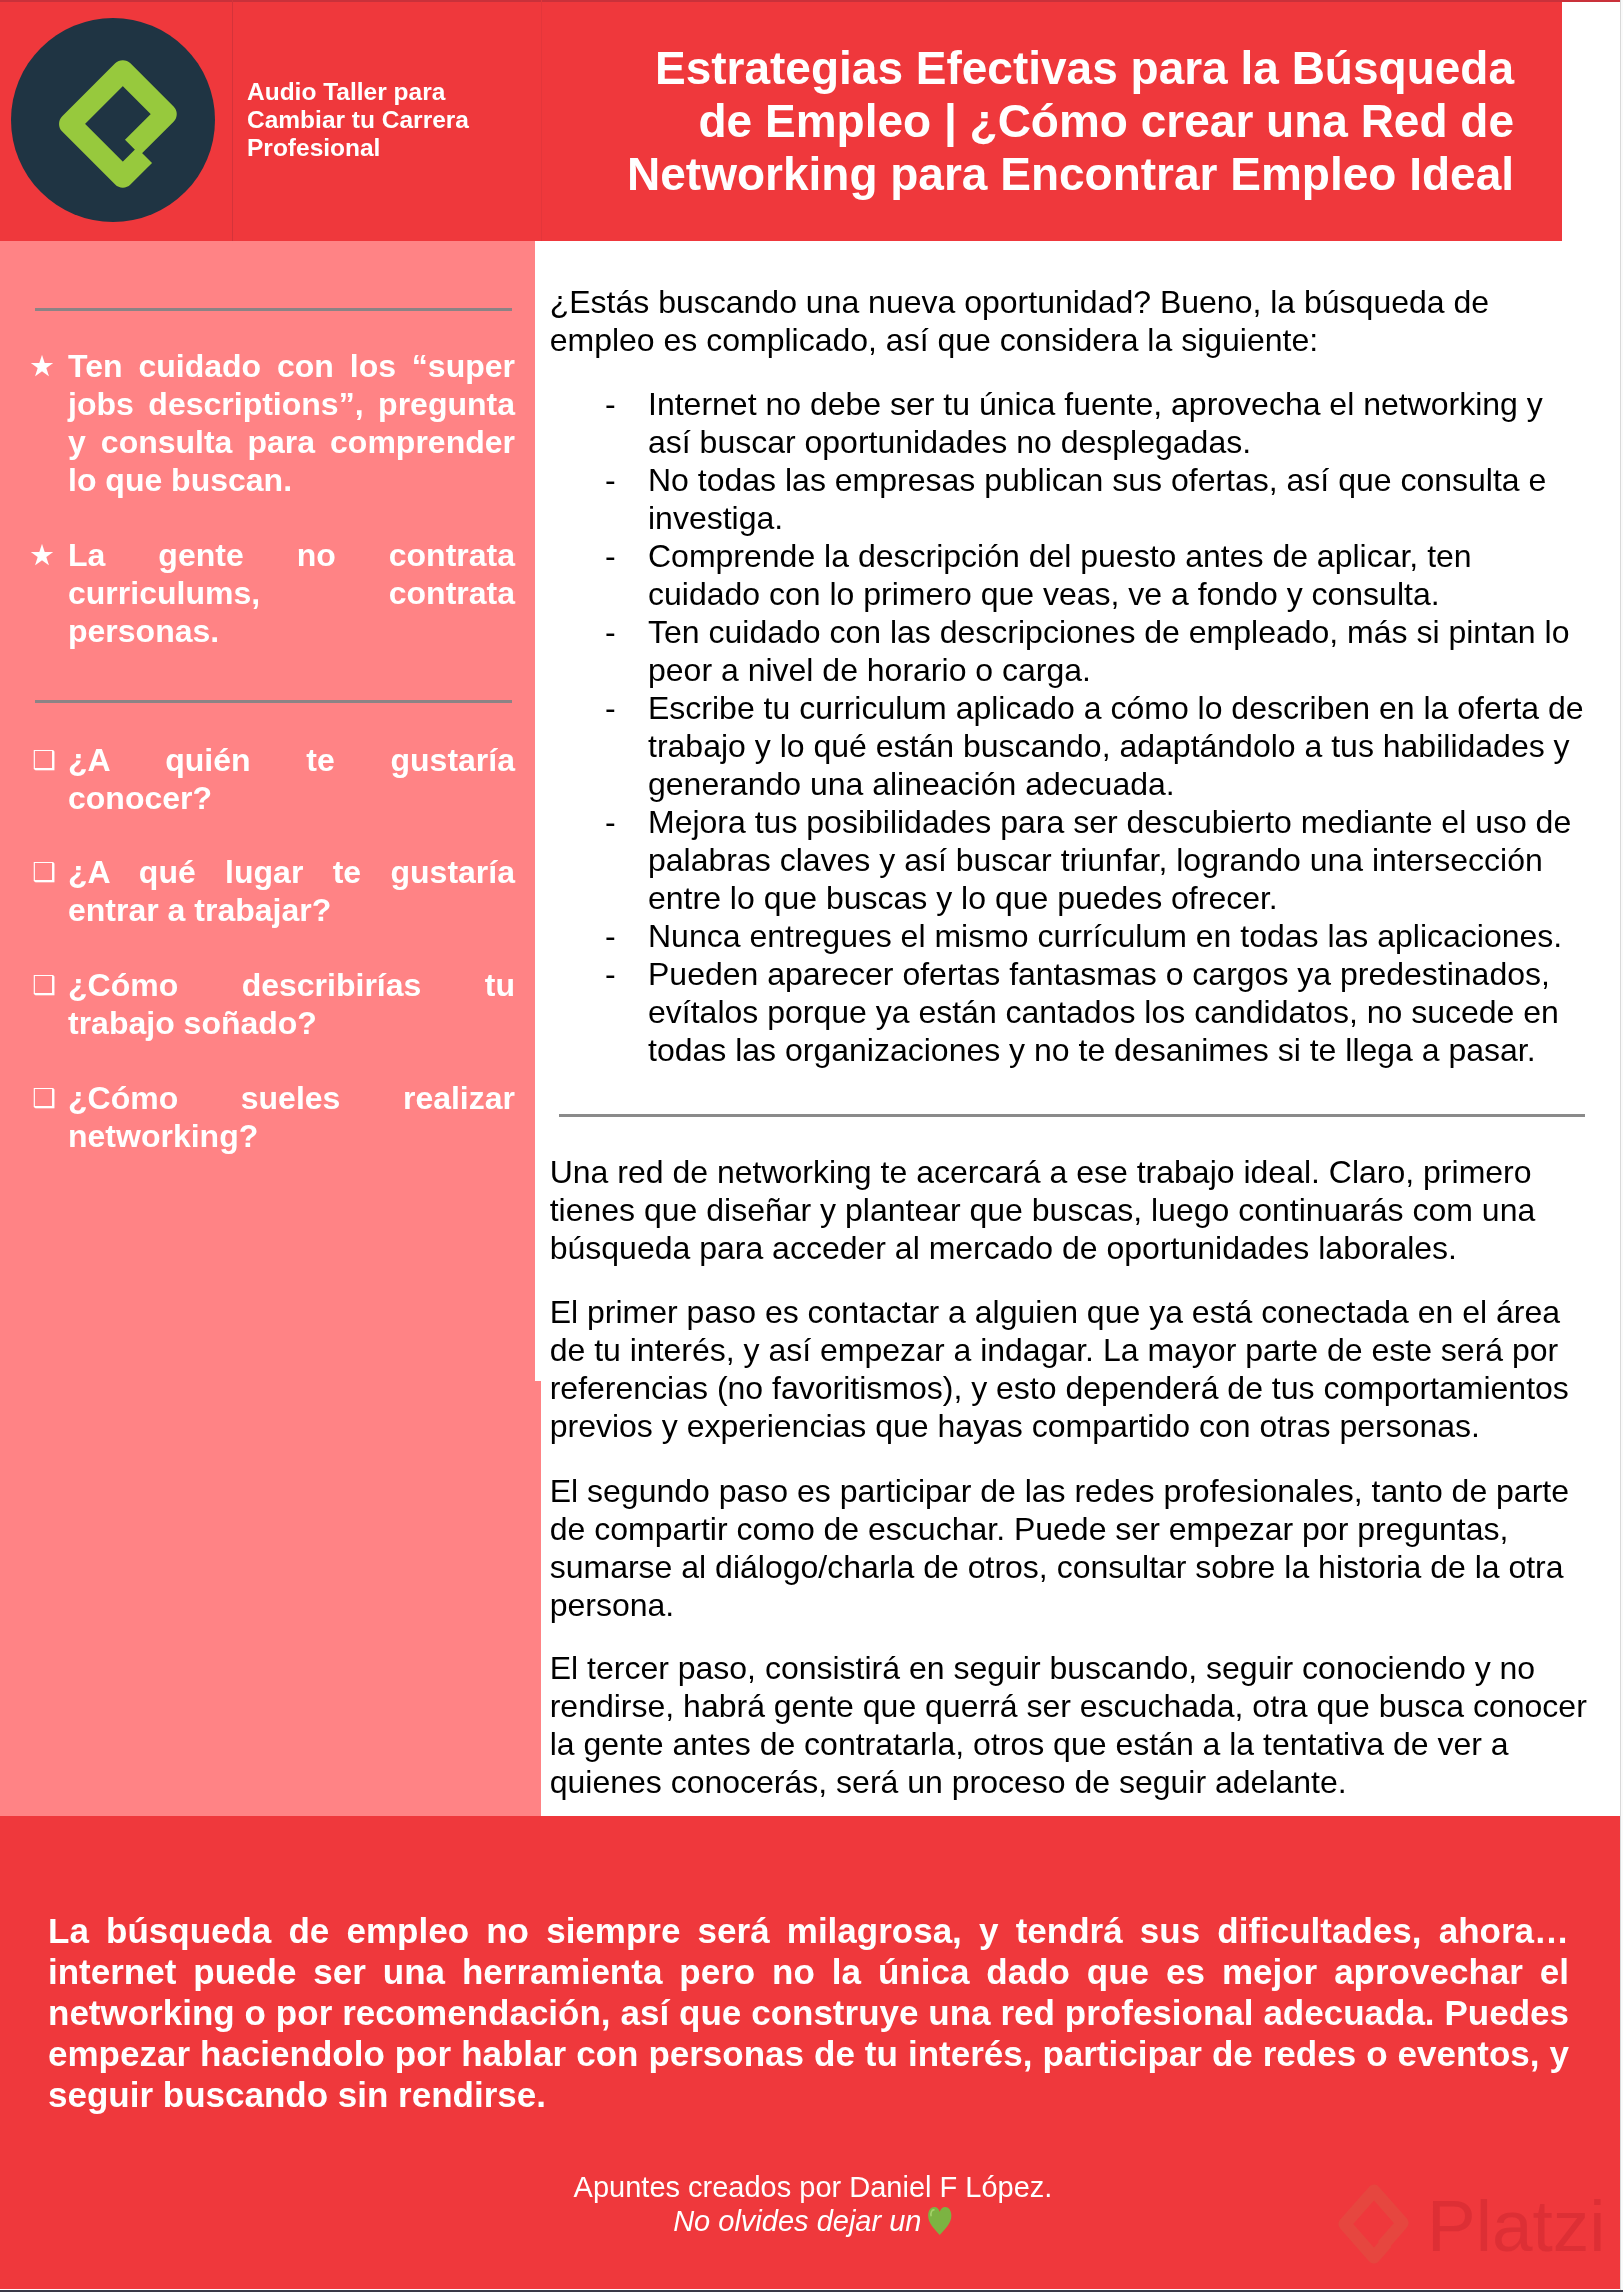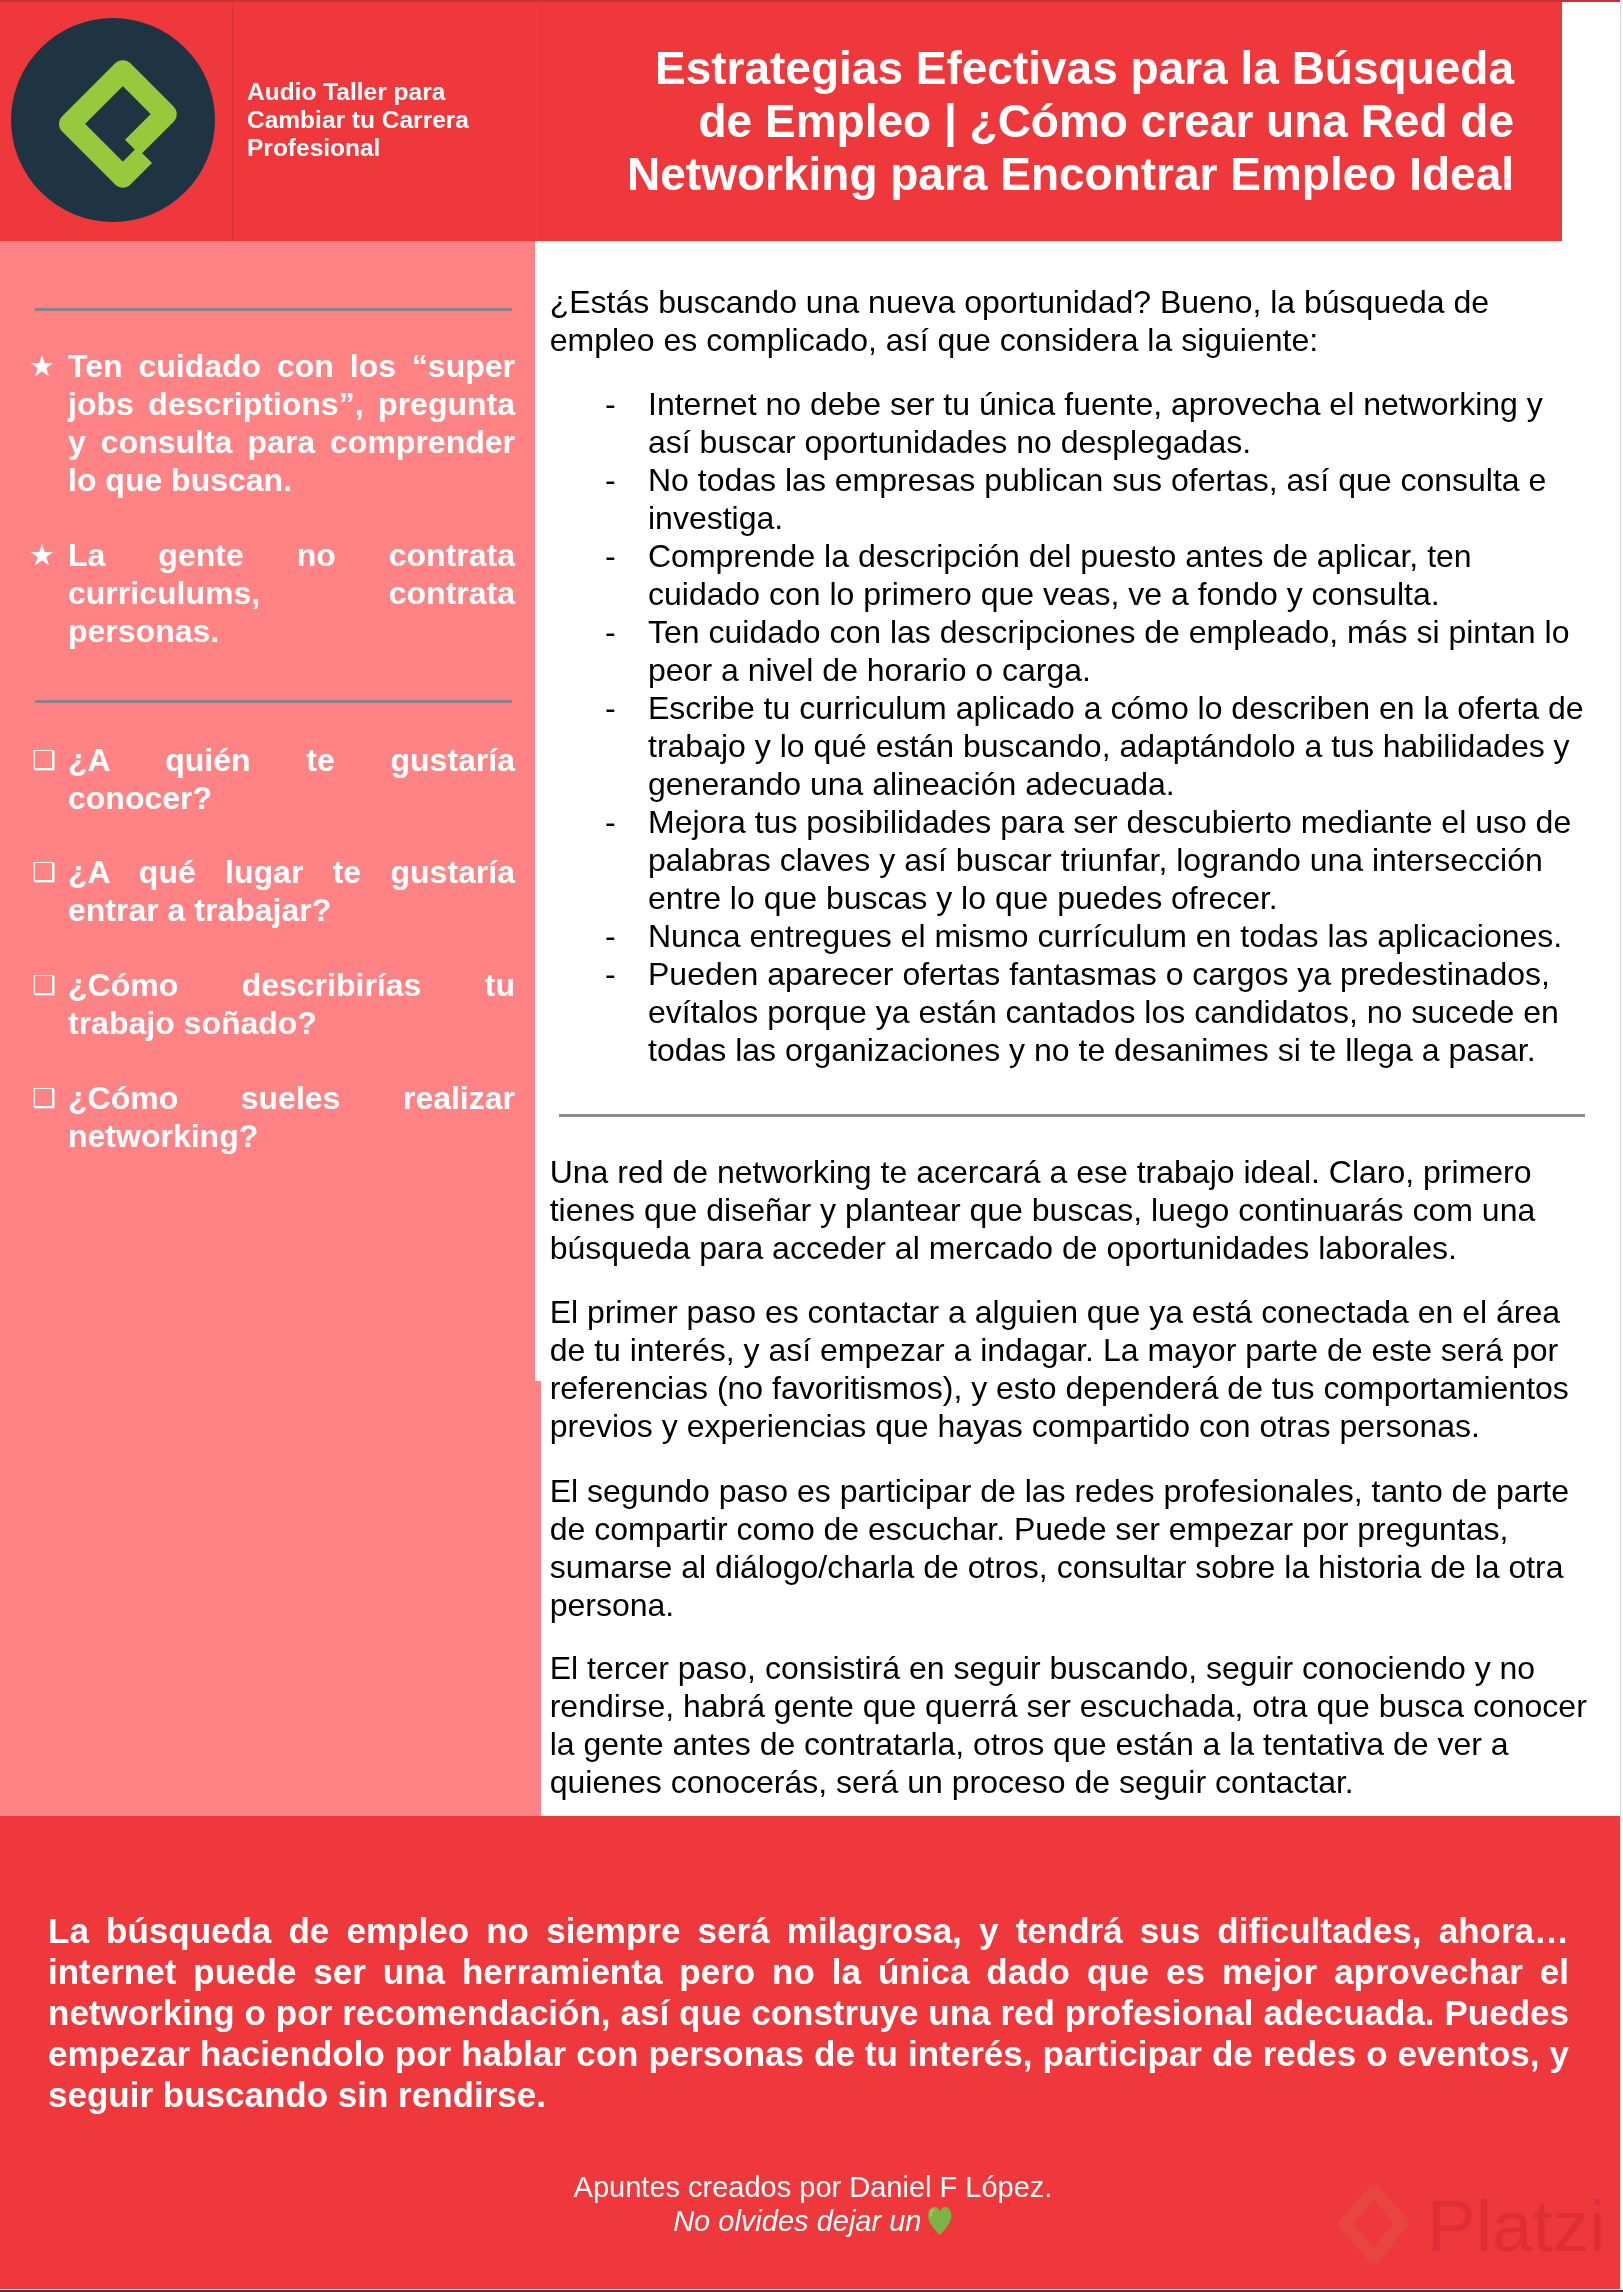--- a/index.html
+++ b/index.html
@@ -123,21 +123,21 @@
     <li class="tip"><span class="tip-dash">-</span><span>Mejora tus posibilidades para ser descubierto mediante el uso de palabras claves y así buscar triunfar, logrando una intersección entre lo que buscas y lo que puedes ofrecer.</span></li>
     <li class="tip"><span class="tip-dash">-</span><span>Nunca entregues el mismo currículum en todas las aplicaciones.</span></li>
     <li class="tip"><span class="tip-dash">-</span><span>Pueden aparecer ofertas fantasmas o cargos ya predestinados, evítalos porque ya están cantados los candidatos, no sucede en todas las organizaciones y no te desanimes si te llega a pasar.</span></li>
   </ul>
 
   <div class="main-divider"></div>
 
   <p class="para" style="top:912px;">Una red de networking te acercará a ese trabajo ideal. Claro, primero tienes que diseñar y plantear que buscas, luego continuarás com una búsqueda para acceder al mercado de oportunidades laborales.</p>
   <p class="para" style="top:1052px;">El primer paso es contactar a alguien que ya está conectada en el área de tu interés, y así empezar a indagar. La mayor parte de este será por referencias (no favoritismos), y esto dependerá de tus comportamientos previos y experiencias que hayas compartido con otras personas.</p>
   <p class="para" style="top:1231px;">El segundo paso es participar de las redes profesionales, tanto de parte de compartir como de escuchar. Puede ser empezar por preguntas, sumarse al diálogo/charla de otros, consultar sobre la historia de la otra persona.</p>
-  <p class="para" style="top:1408px;">El tercer paso, consistirá en seguir buscando, seguir conociendo y no rendirse, habrá gente que querrá ser escuchada, otra que busca conocer la gente antes de contratarla, otros que están a la tentativa de ver a quienes conocerás, será un proceso de seguir contactar.</p>
+  <p class="para" style="top:1408px;">El tercer paso, consistirá en seguir buscando, seguir conociendo y no rendirse, habrá gente que querrá ser escuchada, otra que busca conocer la gente antes de contratarla, otros que están a la tentativa de ver a quienes conocerás, será un proceso de seguir adelante.</p>
 </div>
 
 <div class="footer">
   <p class="summary">La búsqueda de empleo no siempre será milagrosa, y tendrá sus dificultades, ahora… internet puede ser una herramienta pero no la única dado que es mejor aprovechar el networking o por recomendación, así que construye una red profesional adecuada. Puedes empezar haciendolo por hablar con personas de tu interés, participar de redes o eventos, y seguir buscando sin rendirse.</p>
   <div class="credits">
     <div>Apuntes creados por Daniel F López.</div>
     <div class="reminder"><span>No olvides dejar un</span><svg class="heart" viewBox="0 0 26 32">
         <path d="M13 30 C8 24 1 18 1 10 C1 4 4 1 7.5 1 C10 1 12 3 13 6 C14 3 16 1 18.5 1 C22 1 25 4 25 10 C25 18 18 24 13 30 Z" fill="var(--heart_green)"></path>
         <path d="M7 4 C4.5 4 3.5 7 4 10" fill="none" stroke="#A6D36B" stroke-width="1.6" stroke-linecap="round"></path>
       </svg></div>

